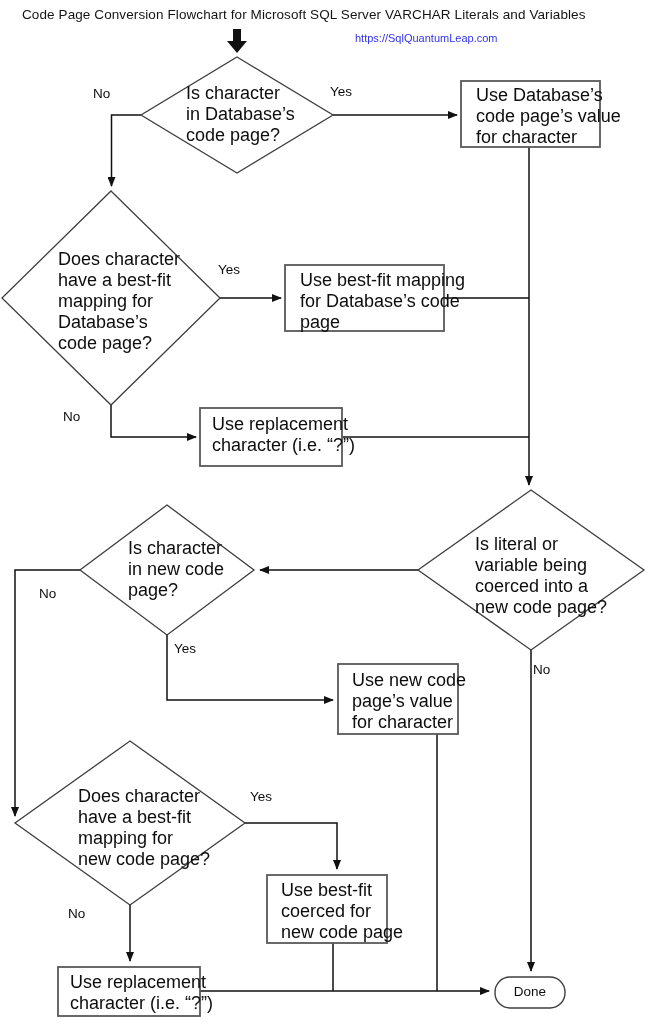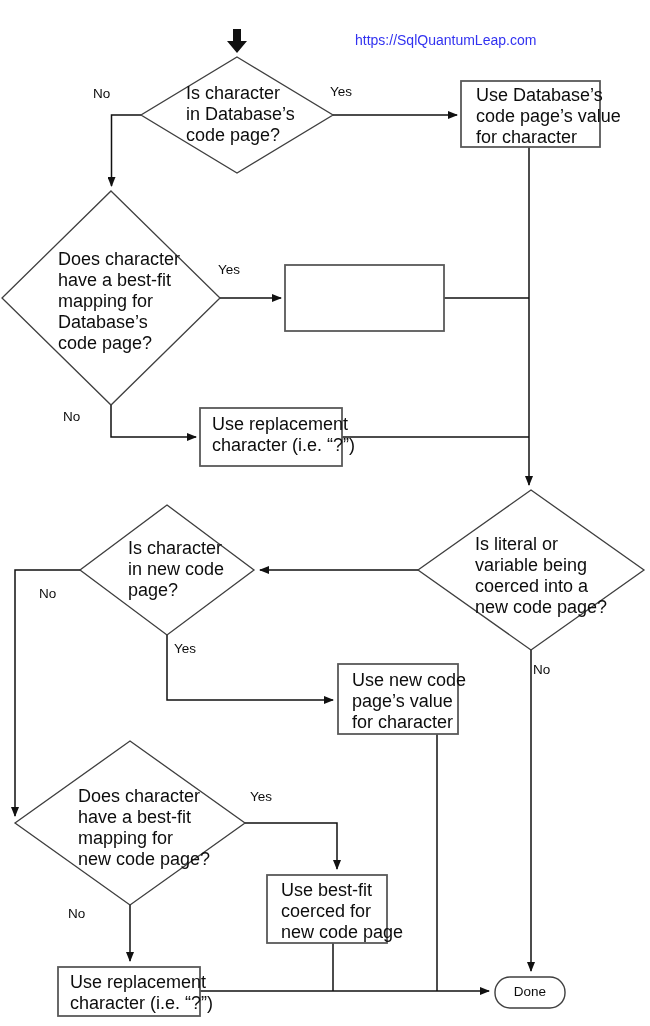--- a/index.html
+++ b/index.html
@@ -8,21 +8,21 @@
     background: #ffffff;
     font-family: "Liberation Sans", sans-serif;
     color: #111111;
     position: relative;
     overflow: hidden;
   }
   .stage { position: absolute; left: 0; top: 0; width: 650px; height: 1026px; }
   svg.canvas { position: absolute; left: 0; top: 0; }
   .txt { position: absolute; white-space: pre-line; font-size: 18px; line-height: 21px; color: #0d0d0d; }
   .title { position: absolute; left: 22px; top: 7px; font-size: 13.5px; color: #141414; letter-spacing: 0.1px; }
-  .link { position: absolute; left: 355px; top: 32px; font-size: 14px; color: #3232f0; text-decoration: none; }
+  .link { position: absolute; left: 355px; top: 32px; font-size: 11px; color: #3232f0; text-decoration: none; }
   .edge-label { position: absolute; width: 44px; font-size: 13.5px; color: #0d0d0d; margin-left: -22px; margin-top: -9px; height: 18px; }
   .done-label { position: absolute; left: 495px; top: 977px; width: 70px; height: 28px;
                 display: flex; align-items: center; justify-content: center; font-size: 13.5px; color: #0d0d0d; }
   .copyright { position: absolute; left: 230px; top: 1001px; font-size: 12.8px; color: #141414; }
 </style>
 </head>
 <body>
 
 <div class="stage">
 
@@ -67,33 +67,37 @@
       <rect x="285" y="265" width="159" height="66"></rect>
       <rect x="200" y="408" width="142" height="58"></rect>
       <rect x="338" y="664" width="120" height="70"></rect>
       <rect x="267" y="875" width="120" height="68"></rect>
       <rect x="58" y="967" width="142" height="49"></rect>
     </g>
 
     <rect x="495" y="977" width="70" height="31" rx="15" fill="#ffffff" stroke="#3f3f3f" stroke-width="1.4"></rect>
   </svg>
 
+  <div class="title">Code Page Conversion Flowchart for Microsoft SQL Server VARCHAR Literals and Variables</div>
   <a class="link" href="#">https://SqlQuantumLeap.com</a>
 
   <div class="txt" style="left:186px; top:83px;">Is character
 in Database’s
 code page?</div>
   <div class="txt" style="left:476px; top:85px;">Use Database’s
 code page’s value
 for character</div>
   <div class="txt" style="left:58px;  top:249px;">Does character
 have a best-fit
 mapping for
 Database’s
 code page?</div>
+  <div class="txt" style="left:300px; top:270px;">Use best-fit mapping
+for Database’s code
+page</div>
   <div class="txt" style="left:212px; top:414px;">Use replacement
 character (i.e. “?”)</div>
   <div class="txt" style="left:475px; top:534px;">Is literal or
 variable being
 coerced into a
 new code page?</div>
   <div class="txt" style="left:128px; top:538px;">Is character
 in new code
 page?</div>
   <div class="txt" style="left:352px; top:670px;">Use new code

